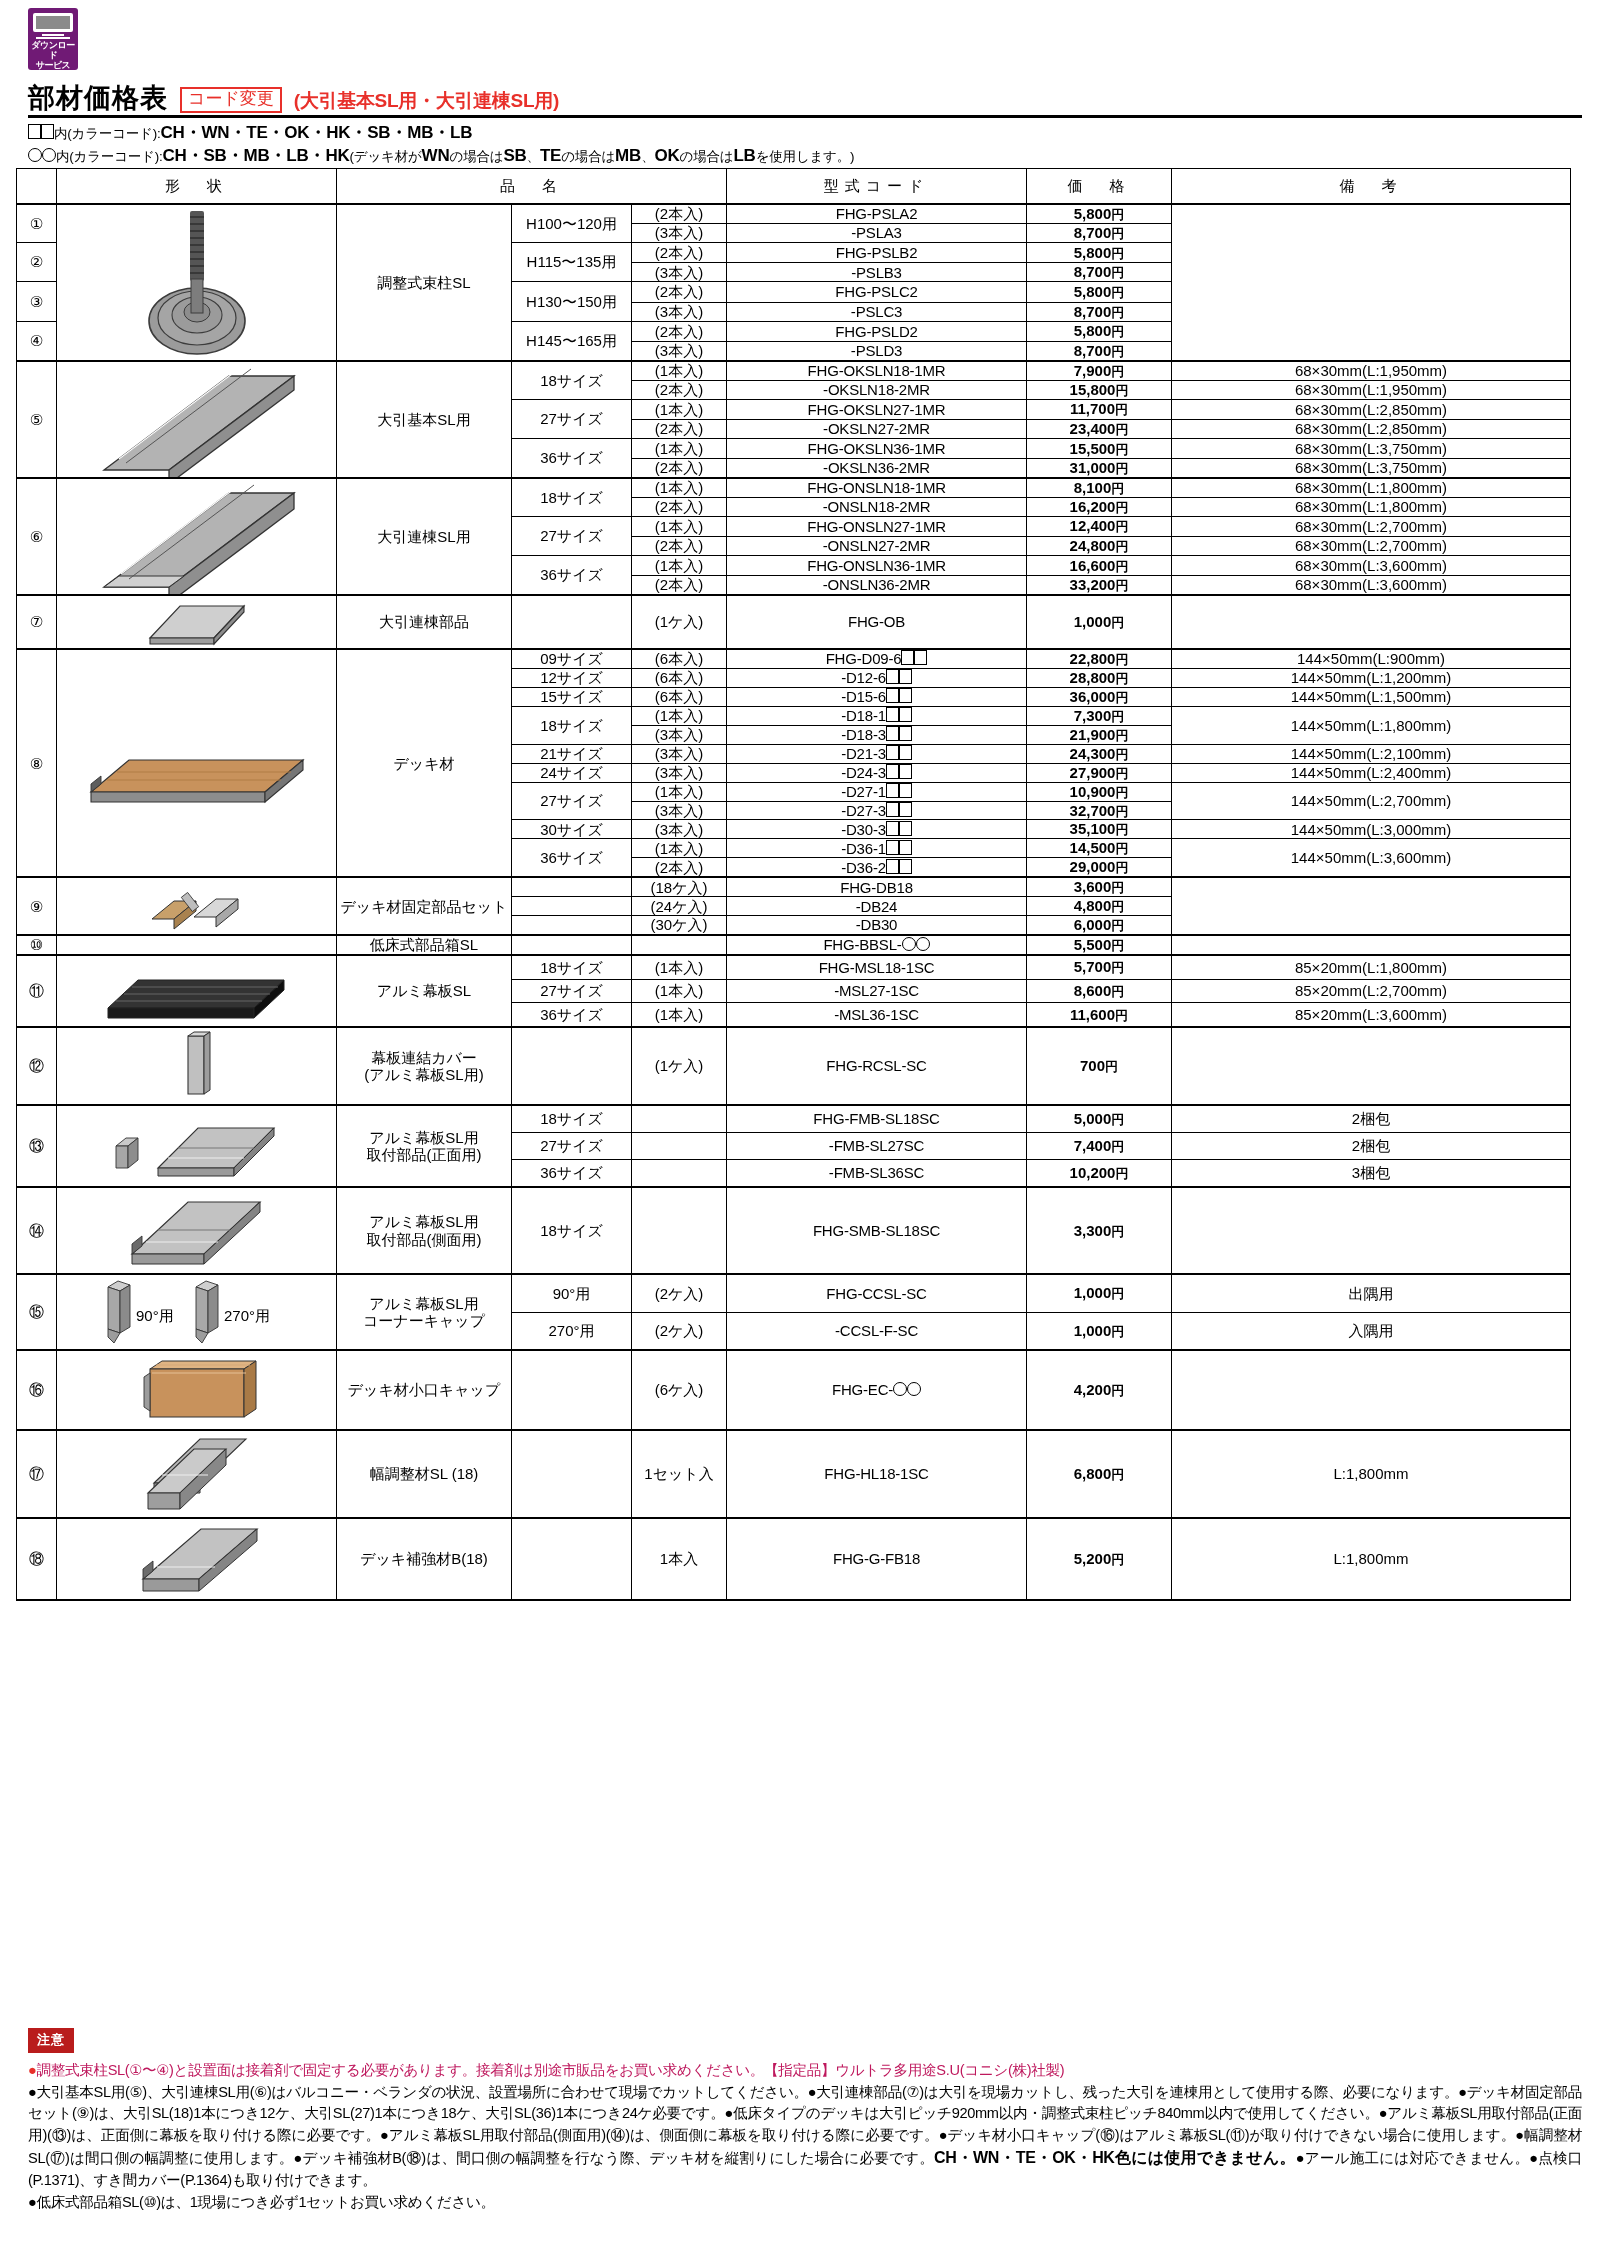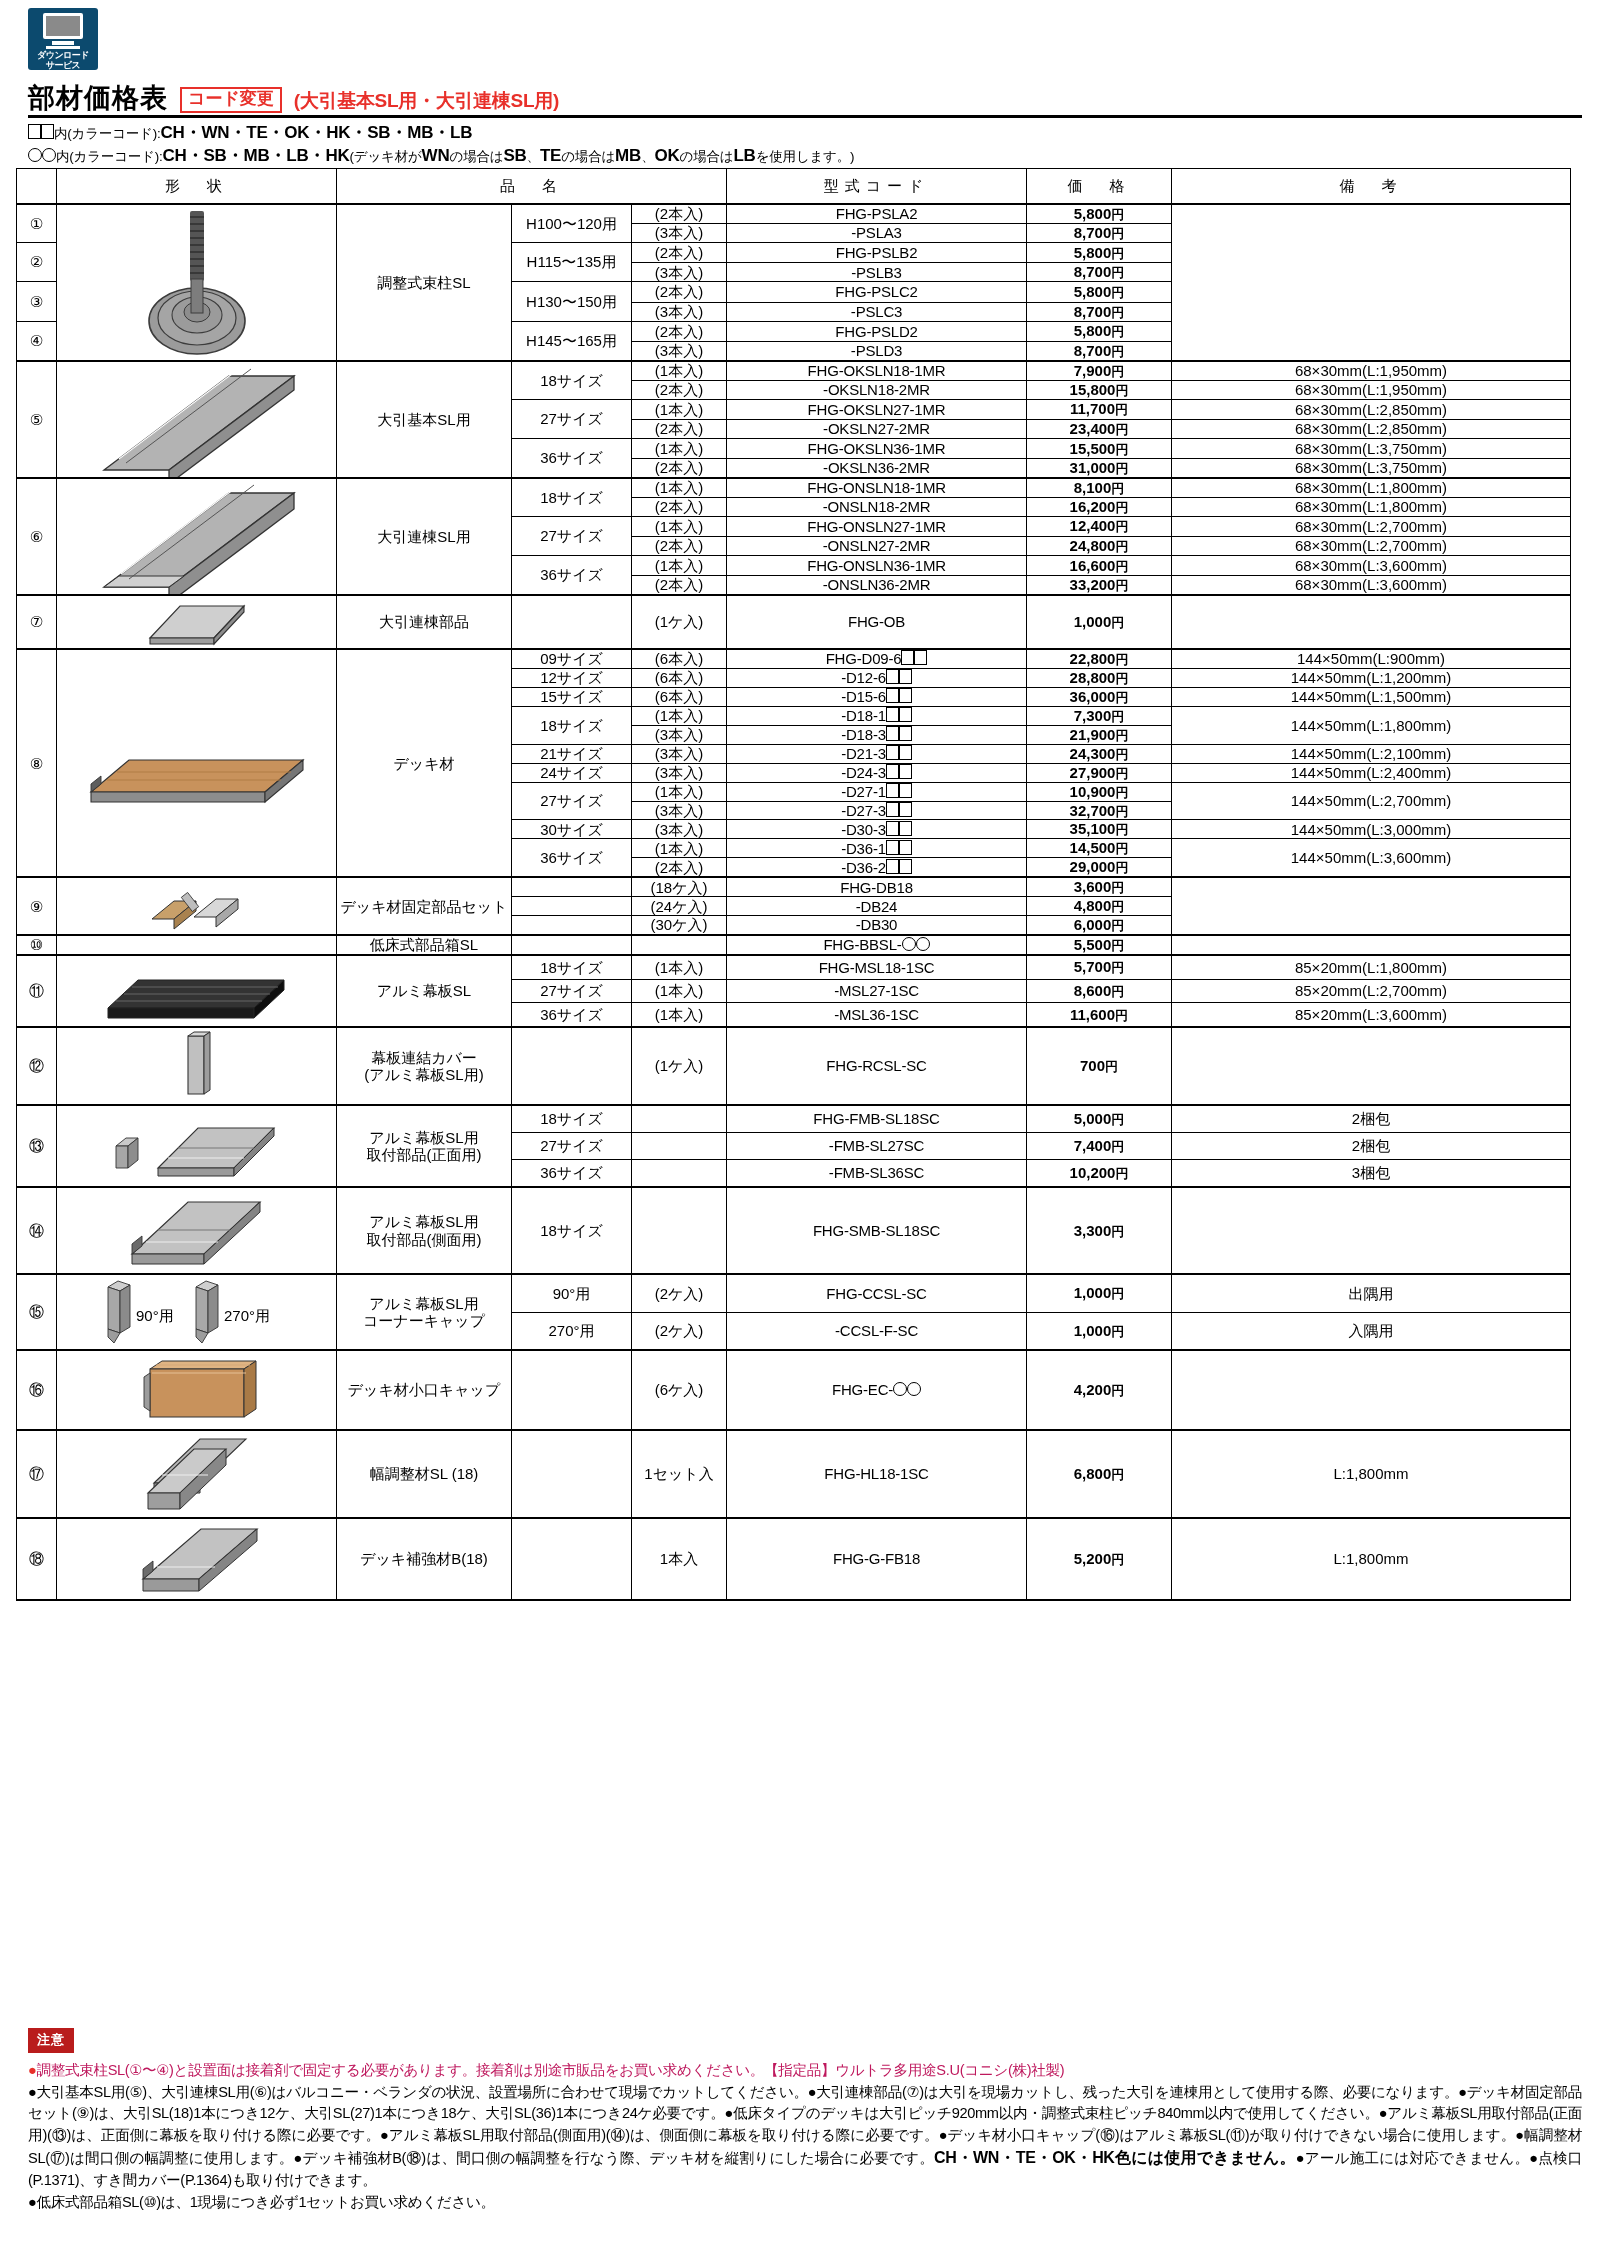--- a/index.html
+++ b/index.html
@@ -6,35 +6,35 @@
   body{
     width:1610px;height:2260px;position:relative;
     font-family:"Liberation Sans","DejaVu Sans",sans-serif;
     color:#000;
     -webkit-font-smoothing:antialiased;
   }
   .page{position:relative;width:1610px;height:2260px;box-sizing:border-box;padding:0 28px;}
 
   
   .dl-badge{
-    position:absolute;left:28px;top:8px;width:70px;height:62px;
-    background:#0c4a6e;border-radius:3px;
+    position:absolute;left:28px;top:8px;width:50px;height:62px;
+    background:#701a75;border-radius:3px;
     display:flex;flex-direction:column;align-items:center;justify-content:flex-start;
     padding-top:5px;box-sizing:border-box;
   }
   .dl-monitor{width:40px;height:26px;border:3px solid #fff;border-radius:2px;background:#8a8a8a;box-sizing:border-box;}
   .dl-stand{width:22px;height:4px;background:#fff;margin-top:2px;}
   .dl-base{width:34px;height:3px;background:#fff;margin-top:1px;}
   .dl-txt{color:#fff;font-size:9px;line-height:10px;text-align:center;font-weight:bold;letter-spacing:-0.5px;margin-top:1px;}
 
   
   .title-row{position:absolute;left:28px;top:80px;display:flex;align-items:flex-end;gap:12px;}
   .title-main{font-size:27px;font-weight:bold;letter-spacing:1px;}
   .code-chg{
-    border:2px solid #e8302a;color:#e8302a;font-size:17px;font-weight:bold;
+    border:2px solid #e8302a;color:#e8302a;font-size:17px;font-weight:normal;
     padding:1px 6px 2px;line-height:1.1;margin-bottom:3px;
   }
   .title-sub{color:#e8302a;font-size:19px;font-weight:bold;margin-bottom:2px;letter-spacing:-0.3px;}
 
   .rule{position:absolute;left:28px;top:115px;width:1554px;height:3px;background:#000;}
 
   .colorcode{position:absolute;left:28px;font-size:16.5px;letter-spacing:-0.2px;white-space:nowrap;}
   .cc1{top:121px;}
   .cc2{top:144px;}
   .cc-small{font-size:13.5px;}

